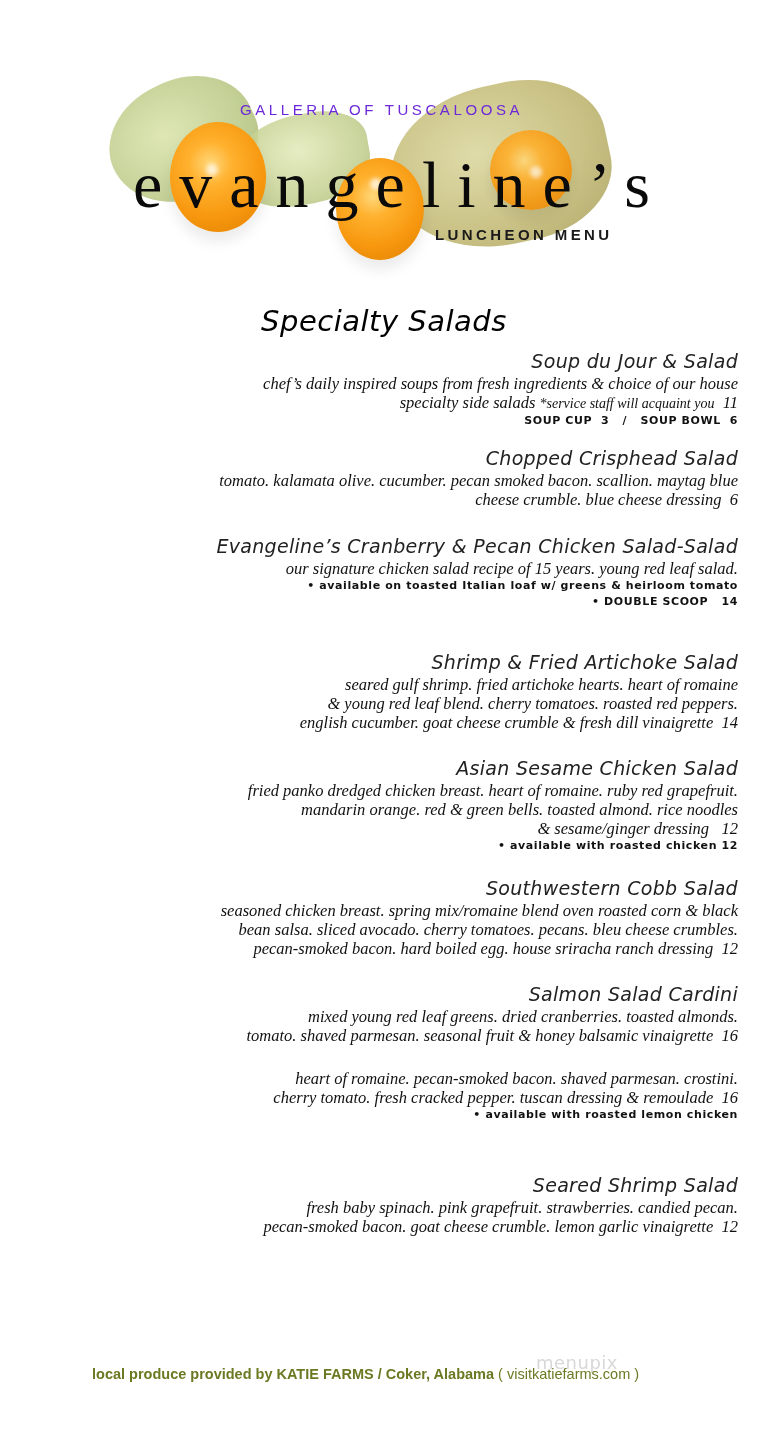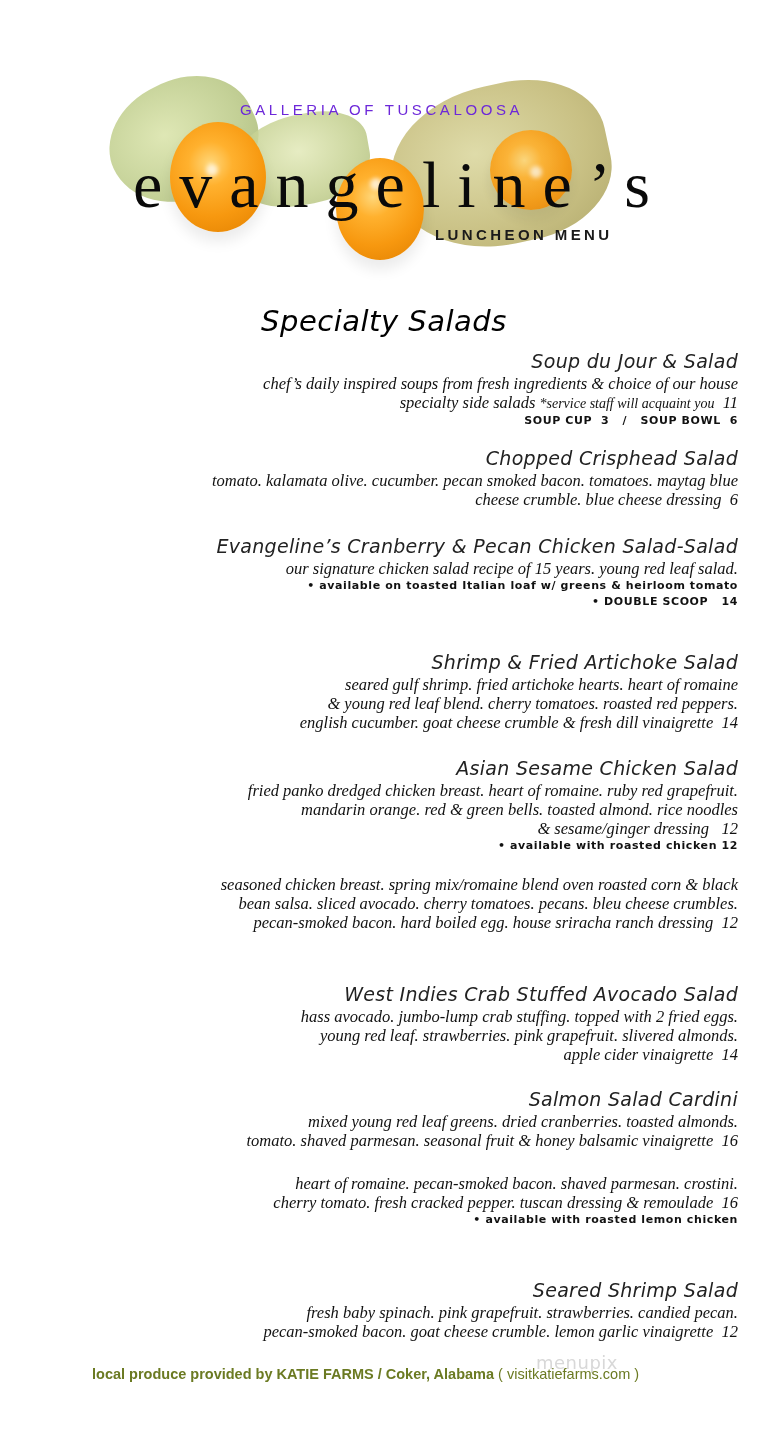--- a/index.html
+++ b/index.html
@@ -62,21 +62,21 @@
 
   <div class="item" style="height:97px;">
     <div class="item-name">Soup du Jour &amp; Salad</div>
     <div class="item-desc">chef’s daily inspired soups from fresh ingredients &amp; choice of our house</div>
     <div class="item-desc"><span>specialty side salads </span><span class="small">*service staff will acquaint you</span><span style="white-space:pre;">  11</span></div>
     <div class="item-note" style="white-space:pre;">SOUP CUP  3   /   SOUP BOWL  6</div>
   </div>
 
   <div class="item" style="height:88px;">
     <div class="item-name">Chopped Crisphead Salad</div>
-    <div class="item-desc">tomato. kalamata olive. cucumber. pecan smoked bacon. tomatoes. maytag blue</div>
+    <div class="item-desc">tomato. kalamata olive. cucumber. pecan smoked bacon. scallion. maytag blue</div>
     <div class="item-desc" style="white-space:pre;">cheese crumble. blue cheese dressing  6</div>
   </div>
 
   <div class="item" style="height:116px;">
     <div class="item-name">Evangeline’s Cranberry &amp; Pecan Chicken Salad-Salad</div>
     <div class="item-desc">our signature chicken salad recipe of 15 years. young red leaf salad.</div>
     <div class="item-note">• available on toasted Italian loaf w/ greens &amp; heirloom tomato</div>
     <div class="item-note" style="white-space:pre;">• DOUBLE SCOOP   14</div>
   </div>
 
@@ -89,31 +89,26 @@
 
   <div class="item" style="height:120px;">
     <div class="item-name">Asian Sesame Chicken Salad</div>
     <div class="item-desc">fried panko dredged chicken breast. heart of romaine. ruby red grapefruit.</div>
     <div class="item-desc">mandarin orange. red &amp; green bells. toasted almond. rice noodles</div>
     <div class="item-desc" style="white-space:pre;">&amp; sesame/ginger dressing   12</div>
     <div class="item-note">• available with roasted chicken 12</div>
   </div>
 
   <div class="item" style="height:106px;">
+    <div class="item-name">Southwestern Cobb Salad</div>
     <div class="item-desc">seasoned chicken breast. spring mix/romaine blend oven roasted corn &amp; black</div>
     <div class="item-desc">bean salsa. sliced avocado. cherry tomatoes. pecans. bleu cheese crumbles.</div>
     <div class="item-desc" style="white-space:pre;">pecan-smoked bacon. hard boiled egg. house sriracha ranch dressing  12</div>
   </div>
 
-  <div class="item" style="height:105px;">
-    <div class="item-name">West Indies Crab Stuffed Avocado Salad</div>
-    <div class="item-desc">hass avocado. jumbo-lump crab stuffing. topped with 2 fried eggs.</div>
-    <div class="item-desc">young red leaf. strawberries. pink grapefruit. slivered almonds.</div>
-    <div class="item-desc" style="white-space:pre;">apple cider vinaigrette  14</div>
-  </div>
 
   <div class="item" style="height:88px;">
     <div class="item-name">Salmon Salad Cardini</div>
     <div class="item-desc">mixed young red leaf greens. dried cranberries. toasted almonds.</div>
     <div class="item-desc" style="white-space:pre;">tomato. shaved parmesan. seasonal fruit &amp; honey balsamic vinaigrette  16</div>
   </div>
 
   <div class="item" style="height:103px;">
     <div class="item-desc">heart of romaine. pecan-smoked bacon. shaved parmesan. crostini.</div>
     <div class="item-desc" style="white-space:pre;">cherry tomato. fresh cracked pepper. tuscan dressing &amp; remoulade  16</div>

